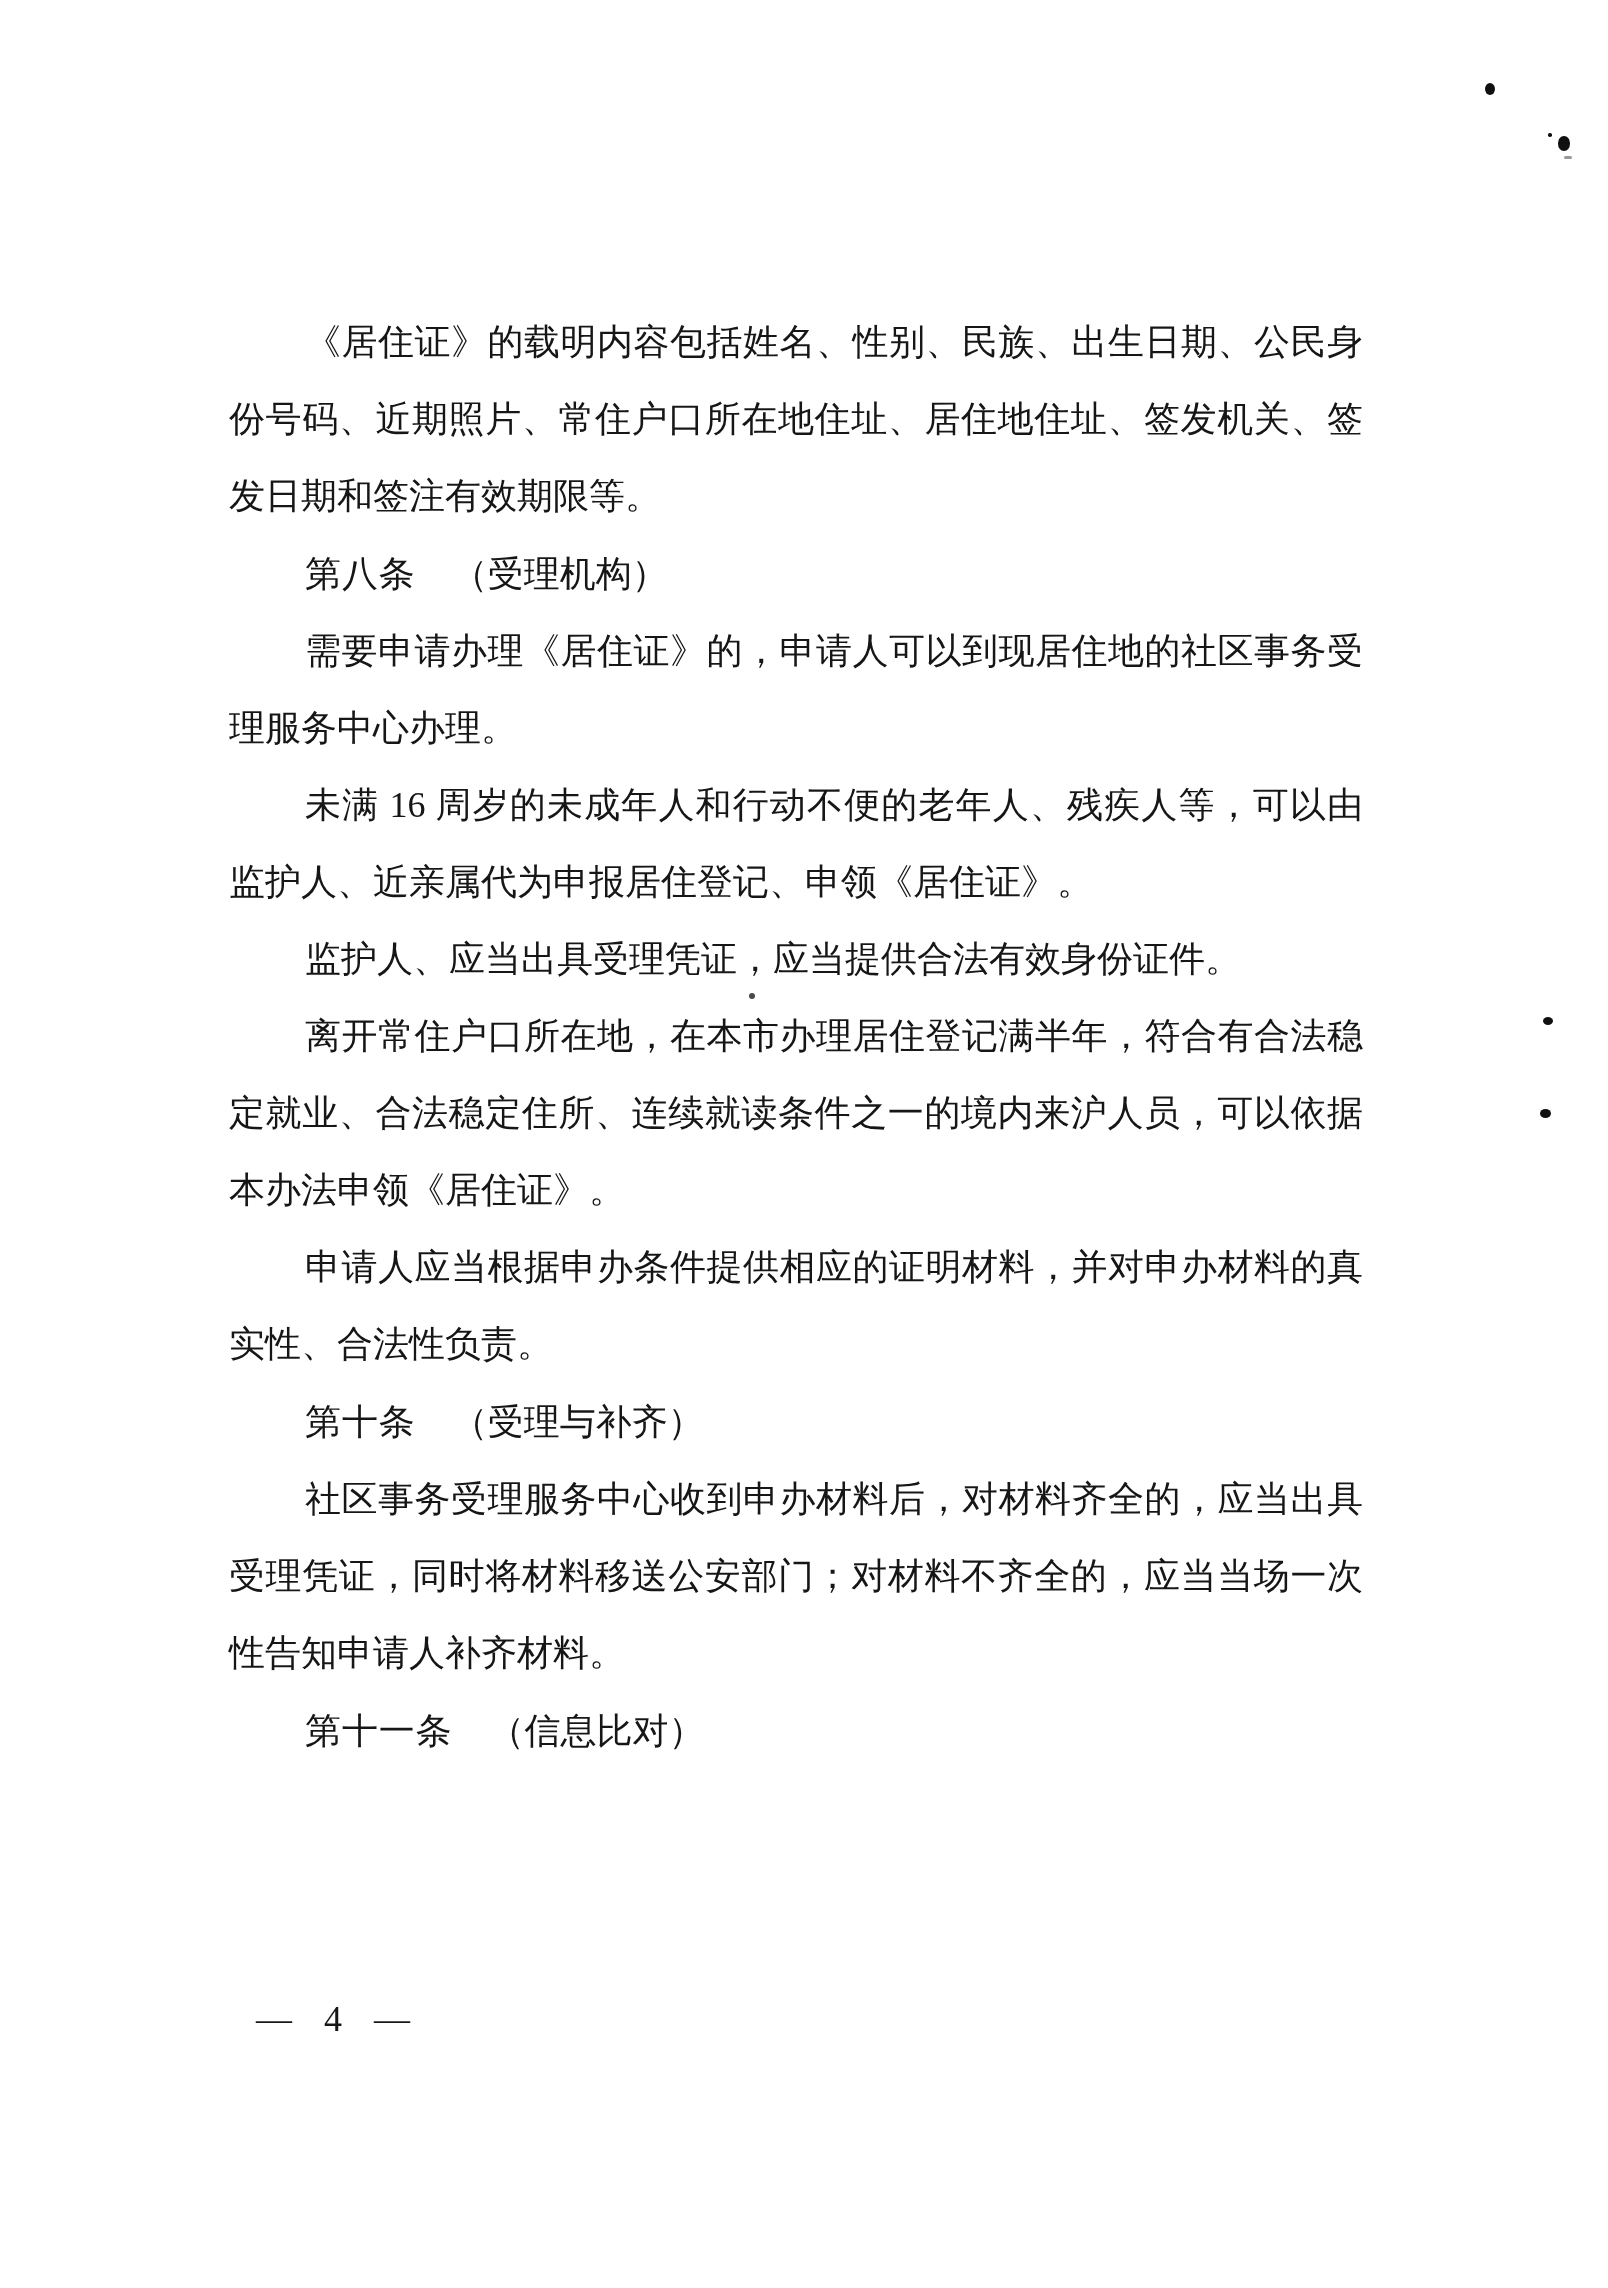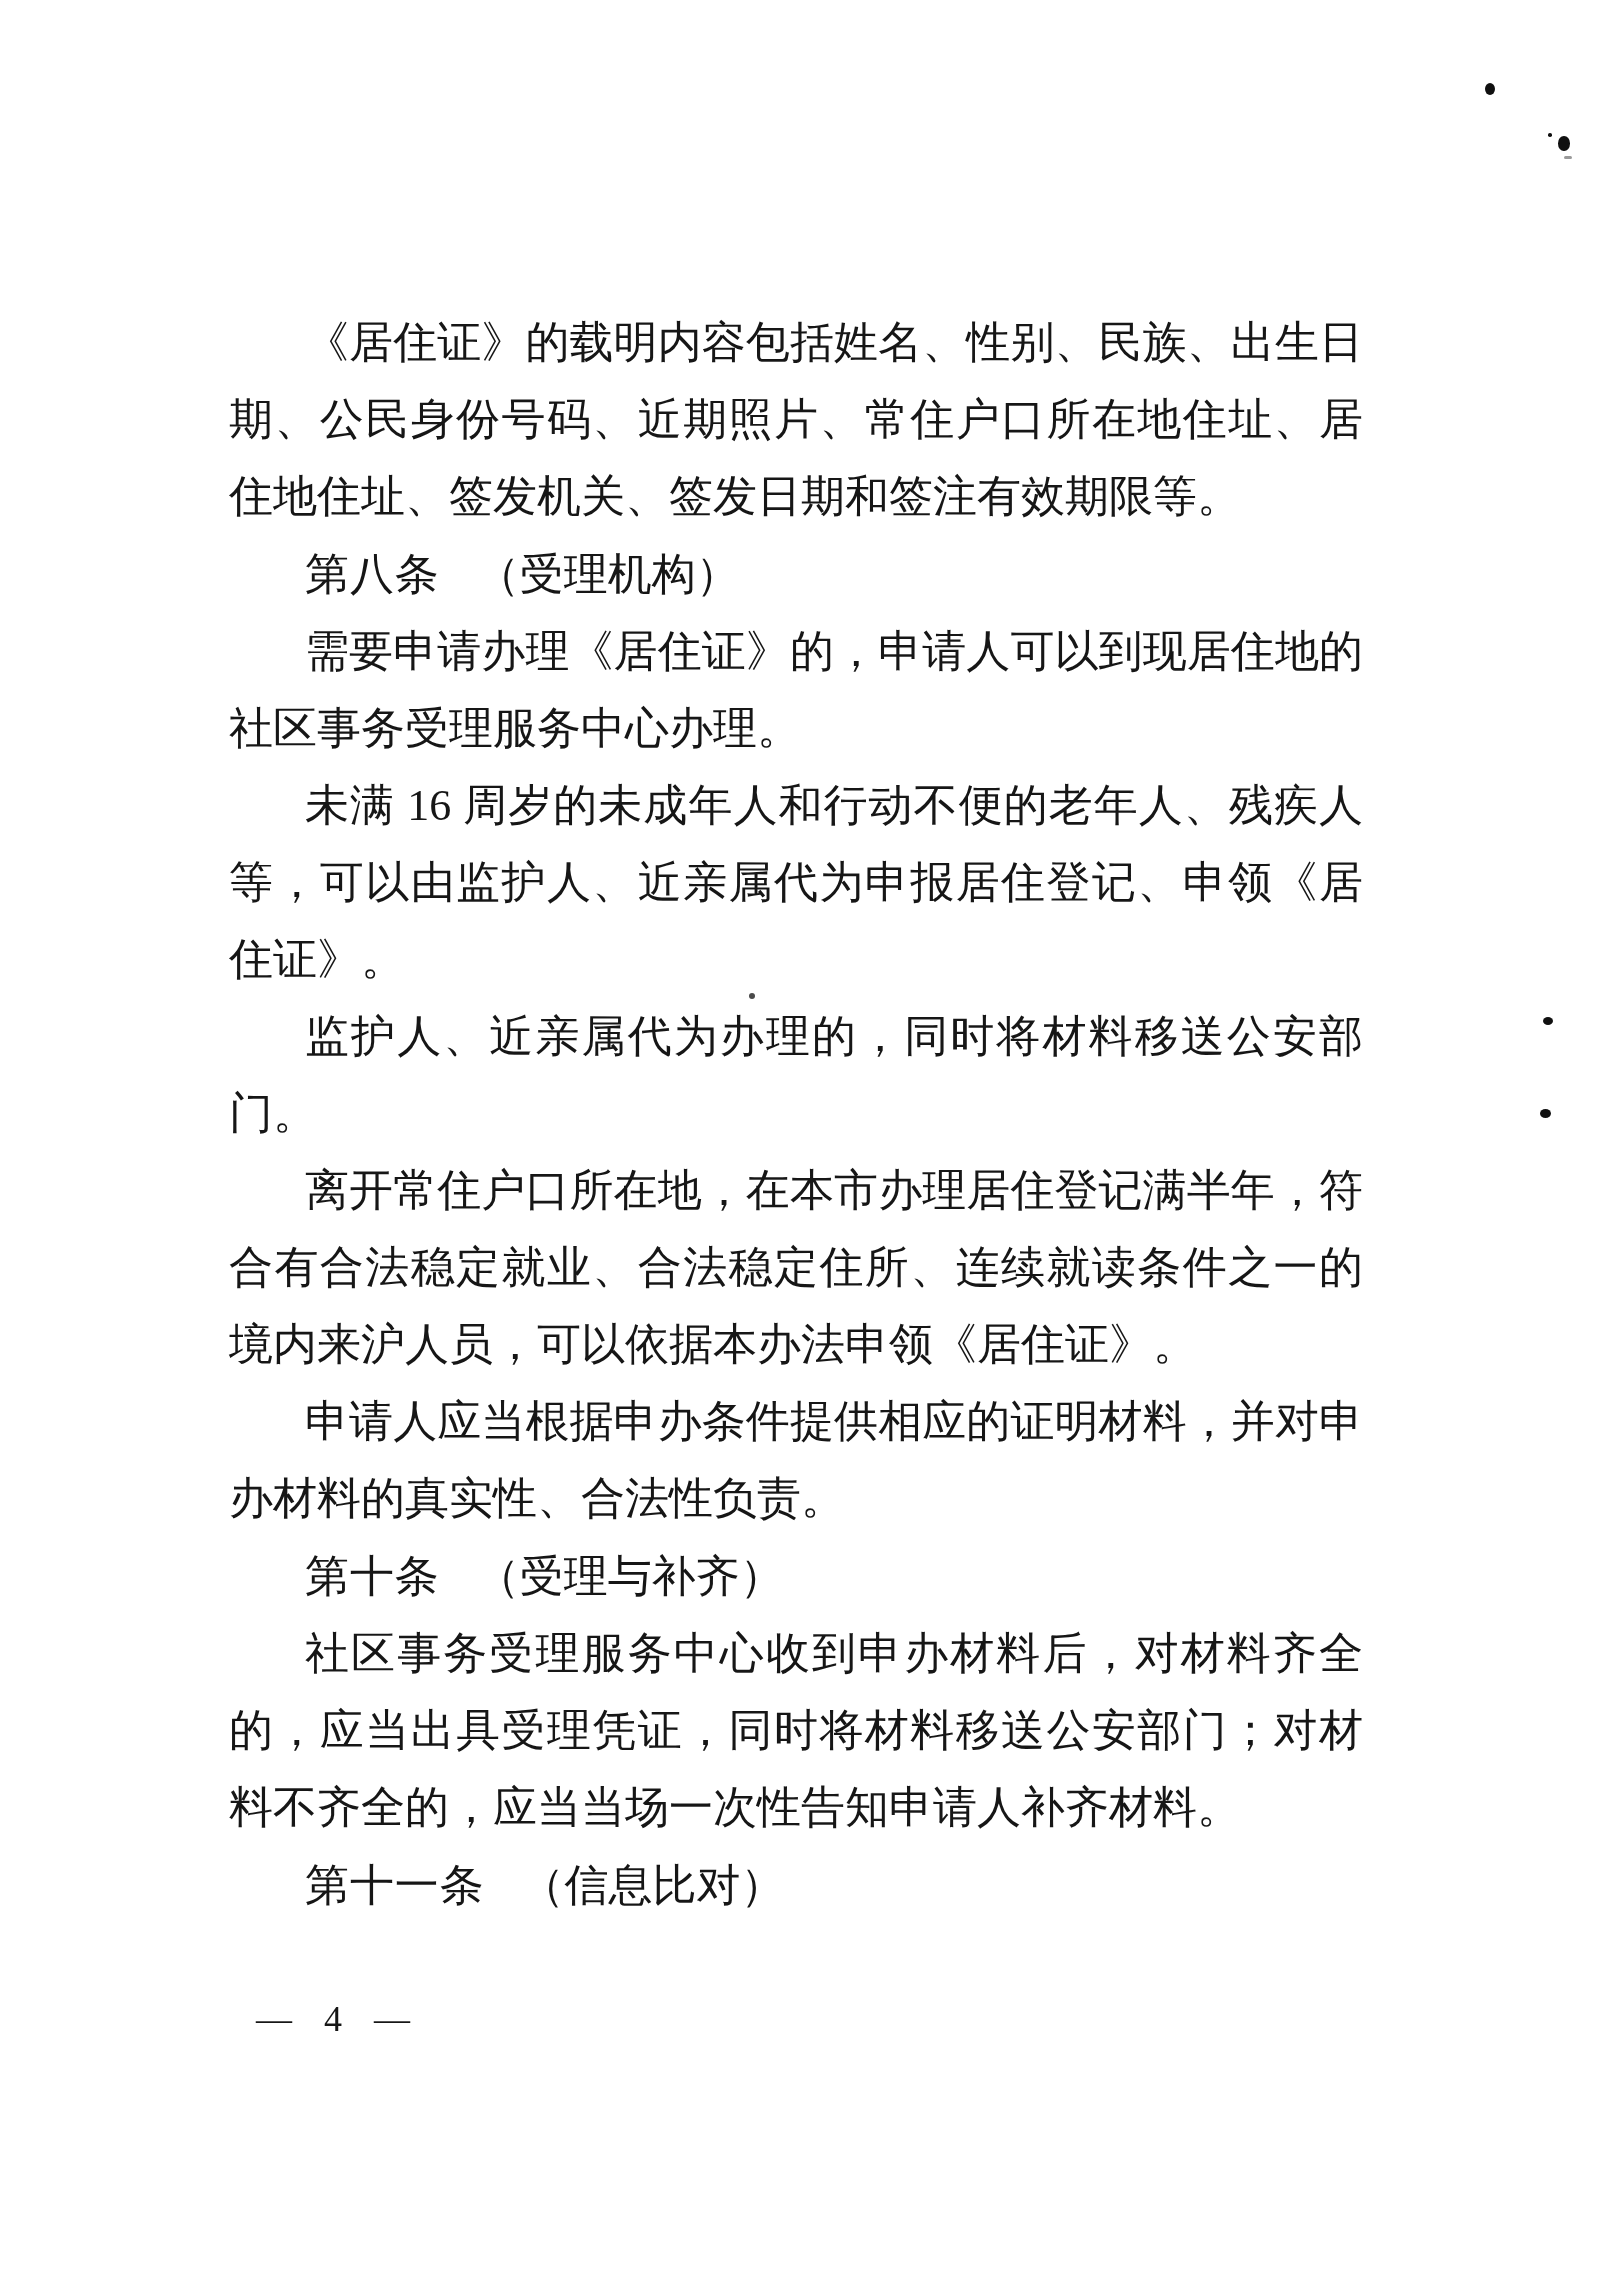--- a/index.html
+++ b/index.html
@@ -15,21 +15,21 @@
     background: #ffffff;
     overflow: hidden;
     font-family: "Liberation Serif", "DejaVu Serif", serif;
     color: #161616;
   }
   .content {
     position: absolute;
     left: 229px;
     top: 304px;
     width: 1134px;
-    font-size: 44px;
+    font-size: 36px;
     line-height: 77px;
     text-align: justify;
     letter-spacing: 0px;
   }
   .para, .heading {
     margin: 0;
     padding: 0;
     text-indent: 76px;
   }
   .para.fill-last {
@@ -88,21 +88,21 @@
     <p class="para">《居住证》的载明内容包括姓名、性别、民族、出生日期、公民身份号码、近期照片、常住户口所在地住址、居住地住址、签发机关、签发日期和签注有效期限等。</p>
 
     <p class="heading">
       <span class="num">第八条</span><span class="title">（受理机构）</span>
     </p>
 
     <p class="para">需要申请办理《居住证》的，申请人可以到现居住地的社区事务受理服务中心办理。</p>
 
     <p class="para">未满 16 周岁的未成年人和行动不便的老年人、残疾人等，可以由监护人、近亲属代为申报居住登记、申领《居住证》。</p>
 
-    <p class="para">监护人、近亲属代为办理的，同时将材料移送公安部门。</p>
+    <p class="para">监护人、应当出具受理凭证，应当提供合法有效身份证件。</p>
 
 
     <p class="para">离开常住户口所在地，在本市办理居住登记满半年，符合有合法稳定就业、合法稳定住所、连续就读条件之一的境内来沪人员，可以依据本办法申领《居住证》。</p>
 
     <p class="para">申请人应当根据申办条件提供相应的证明材料，并对申办材料的真实性、合法性负责。</p>
 
     <p class="heading">
       <span class="num">第十条</span><span class="title">（受理与补齐）</span>
     </p>
 

